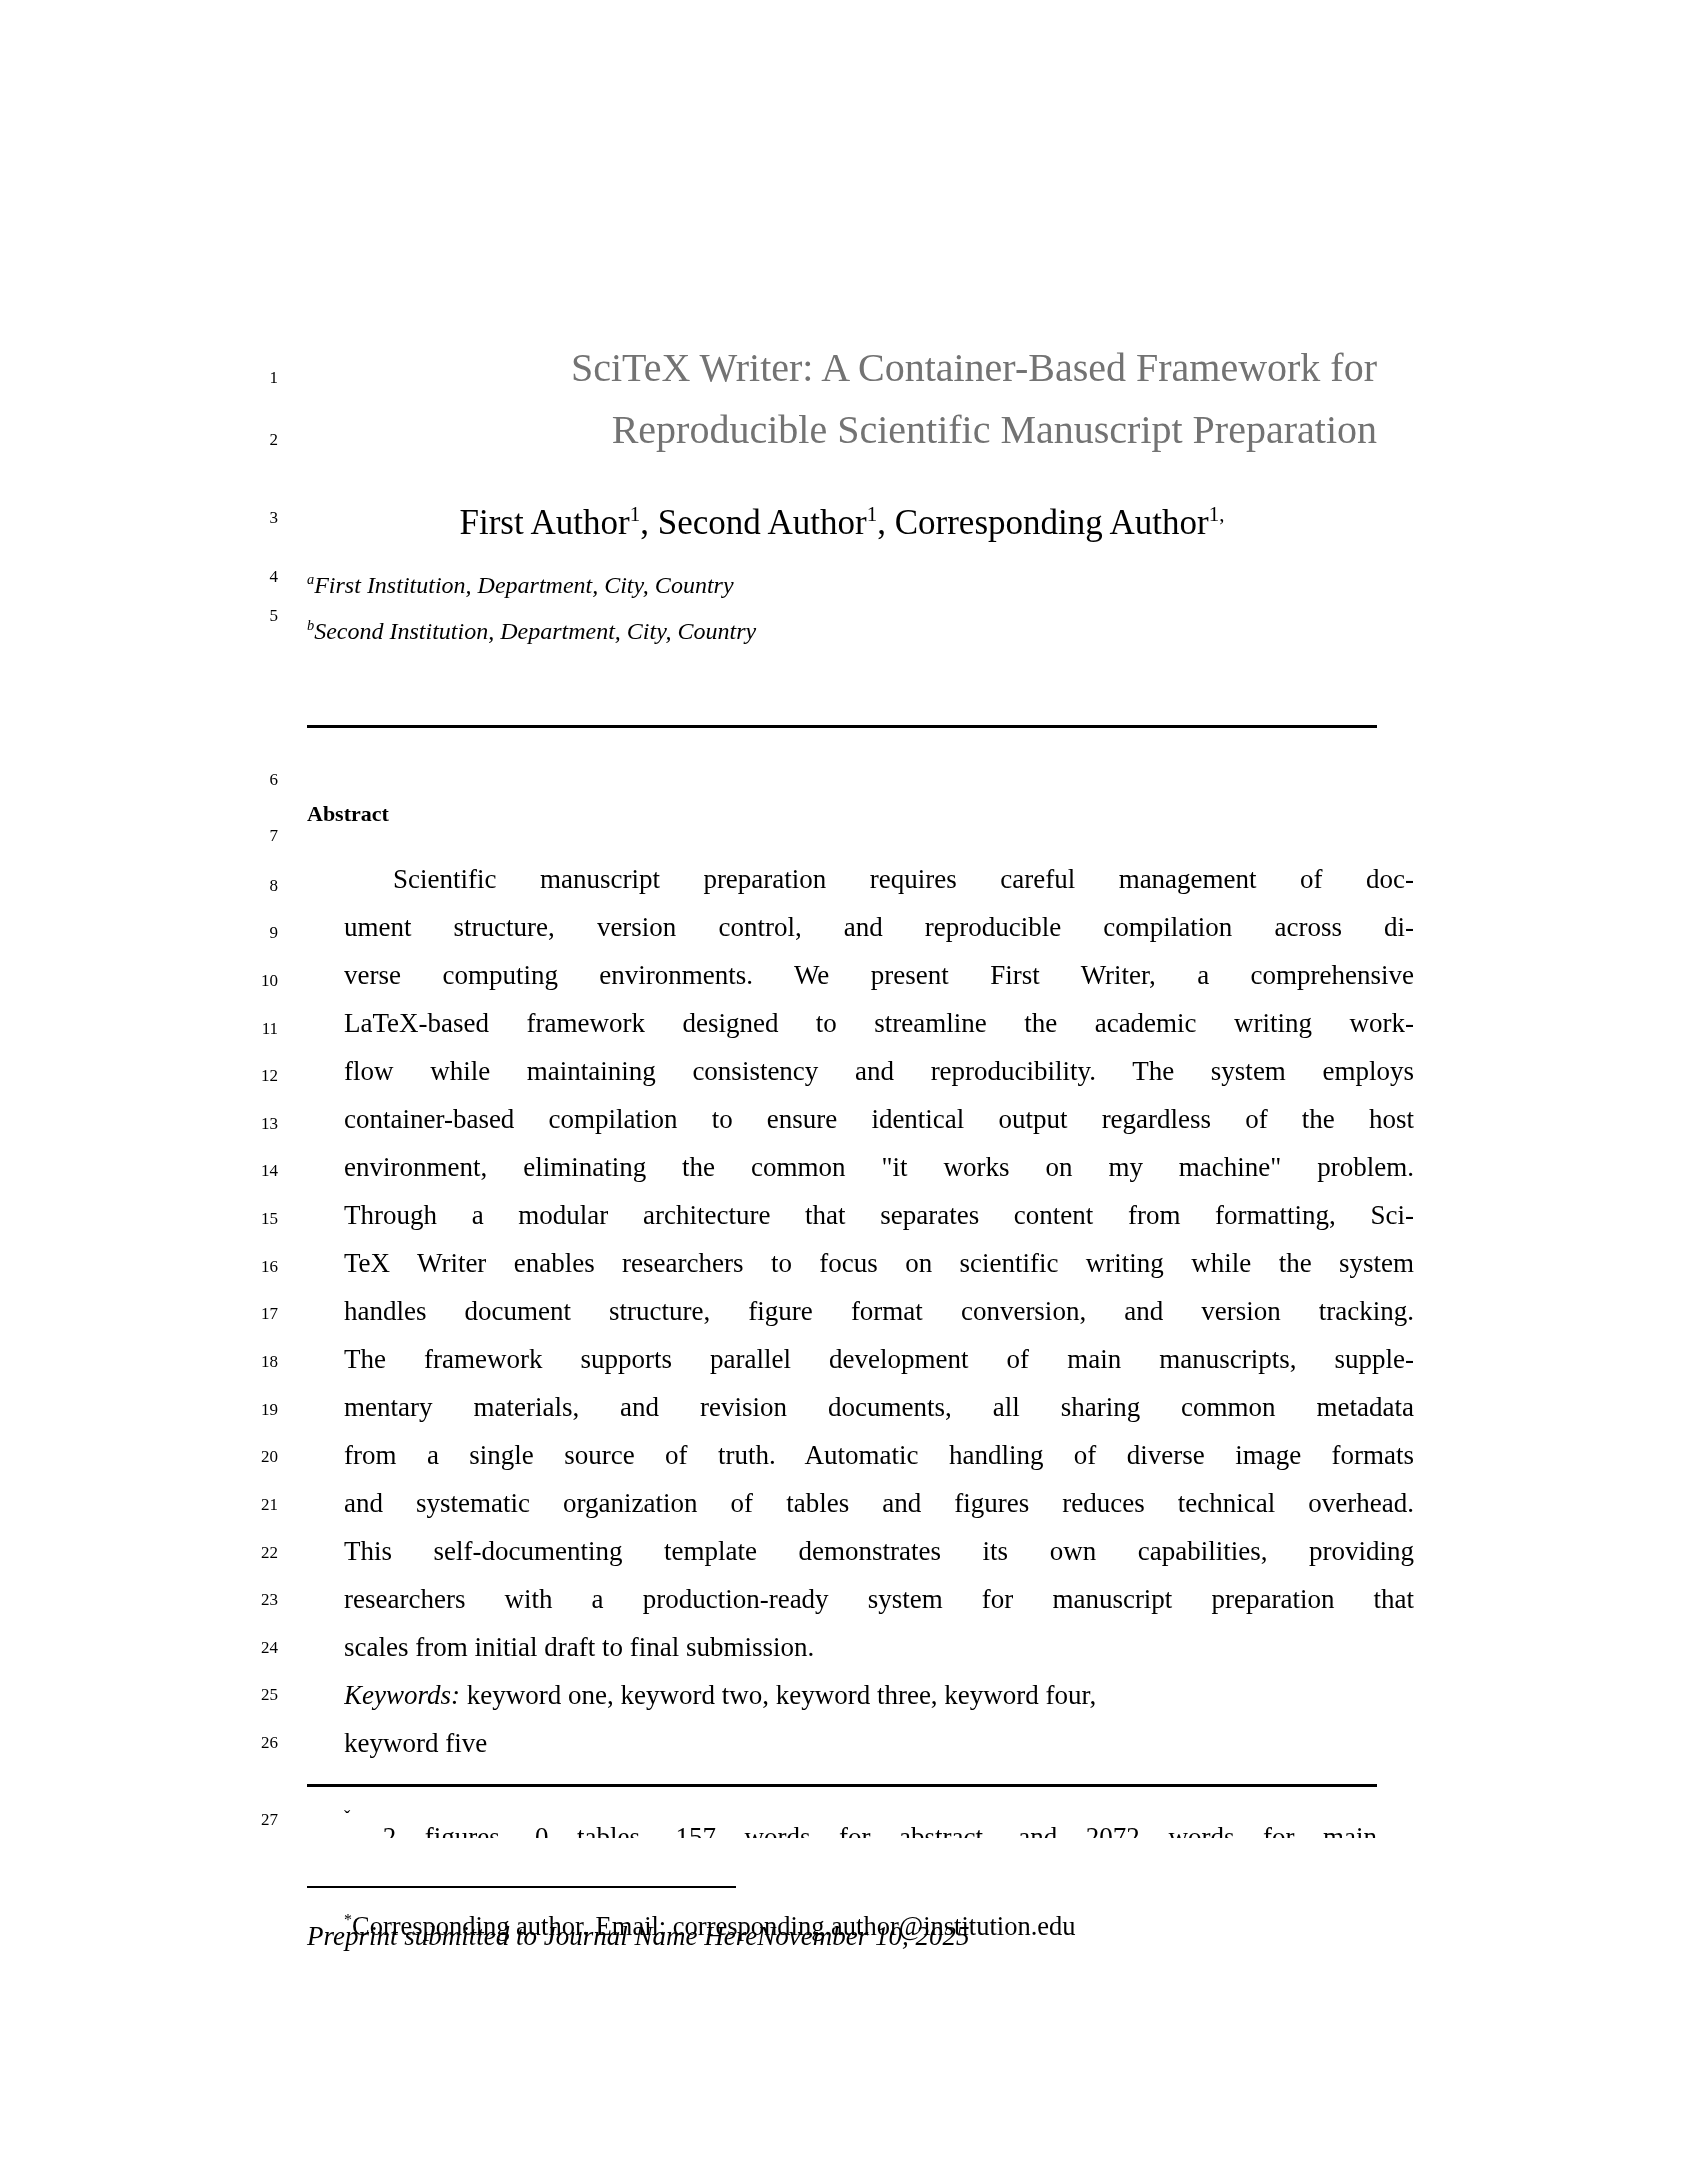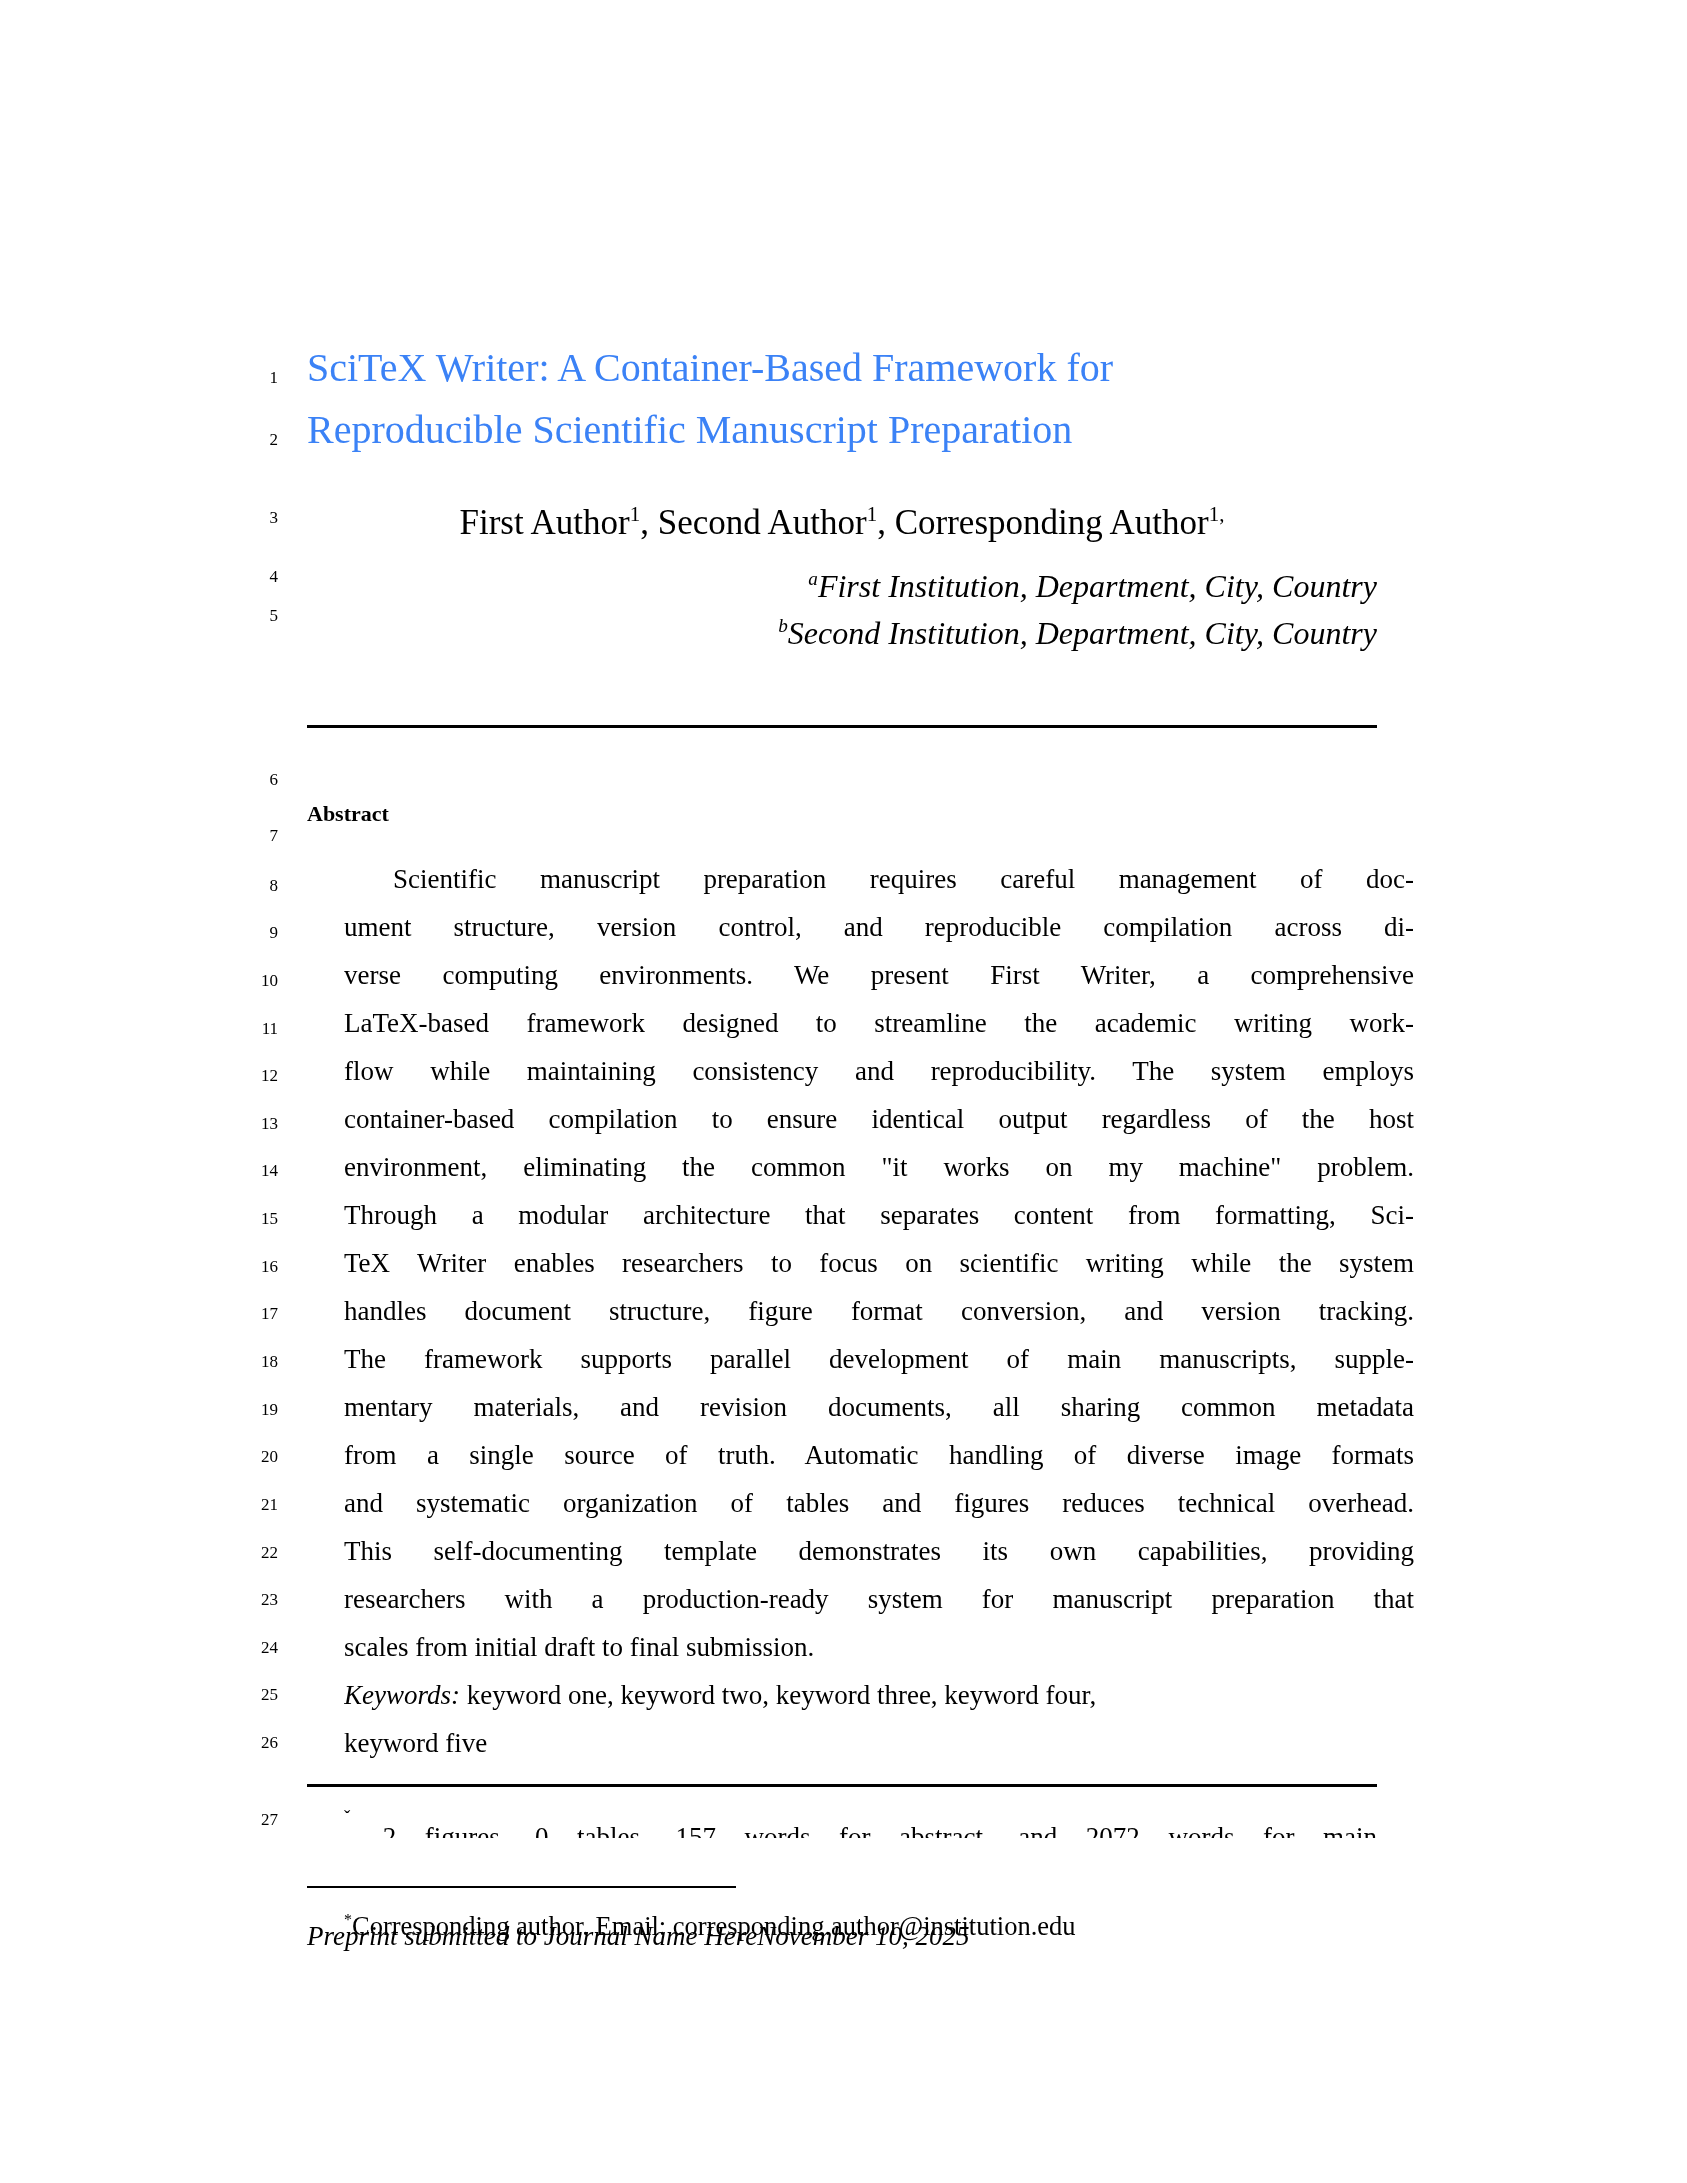--- a/index.html
+++ b/index.html
@@ -8,30 +8,30 @@
     position:relative; width:1687px; height:2183px; background:#ffffff;
     font-family:"Liberation Serif","DejaVu Serif",serif; color:#000;
     overflow:hidden;
   }
   .ln {
     position:absolute; left:167px; width:111px; text-align:right;
     font-size:17px; line-height:17px; color:#000;
   }
   .title {
     position:absolute; left:307px; top:337px; width:1070px;
-    text-align:left; font-size:40px; line-height:62px; color:#3b82f6;
+    text-align:right; font-size:40px; line-height:62px; color:#737373;
   }
   .authors {
     position:absolute; left:307px; top:496px; width:1070px;
     text-align:center; font-size:35px; line-height:37px;
   }
   .authors sup, .affils sup { font-size:60%; vertical-align:super; }
   .affils {
     position:absolute; left:307px; top:559px; width:1070px;
-    text-align:right; font-style:italic; font-size:32px; line-height:40px;
+    text-align:left; font-style:italic; font-size:24px; line-height:40px;
   }
   .rule-full {
     position:absolute; left:307px; width:1070px; height:2.6px; background:#000;
   }
   .rule-footnote {
     position:absolute; left:307px; top:1886px; width:429px; height:2px; background:#000;
   }
   .abstract-head {
     position:absolute; left:307px; top:797px; width:1070px;
     font-weight:bold; font-size:22px; line-height:33px;

